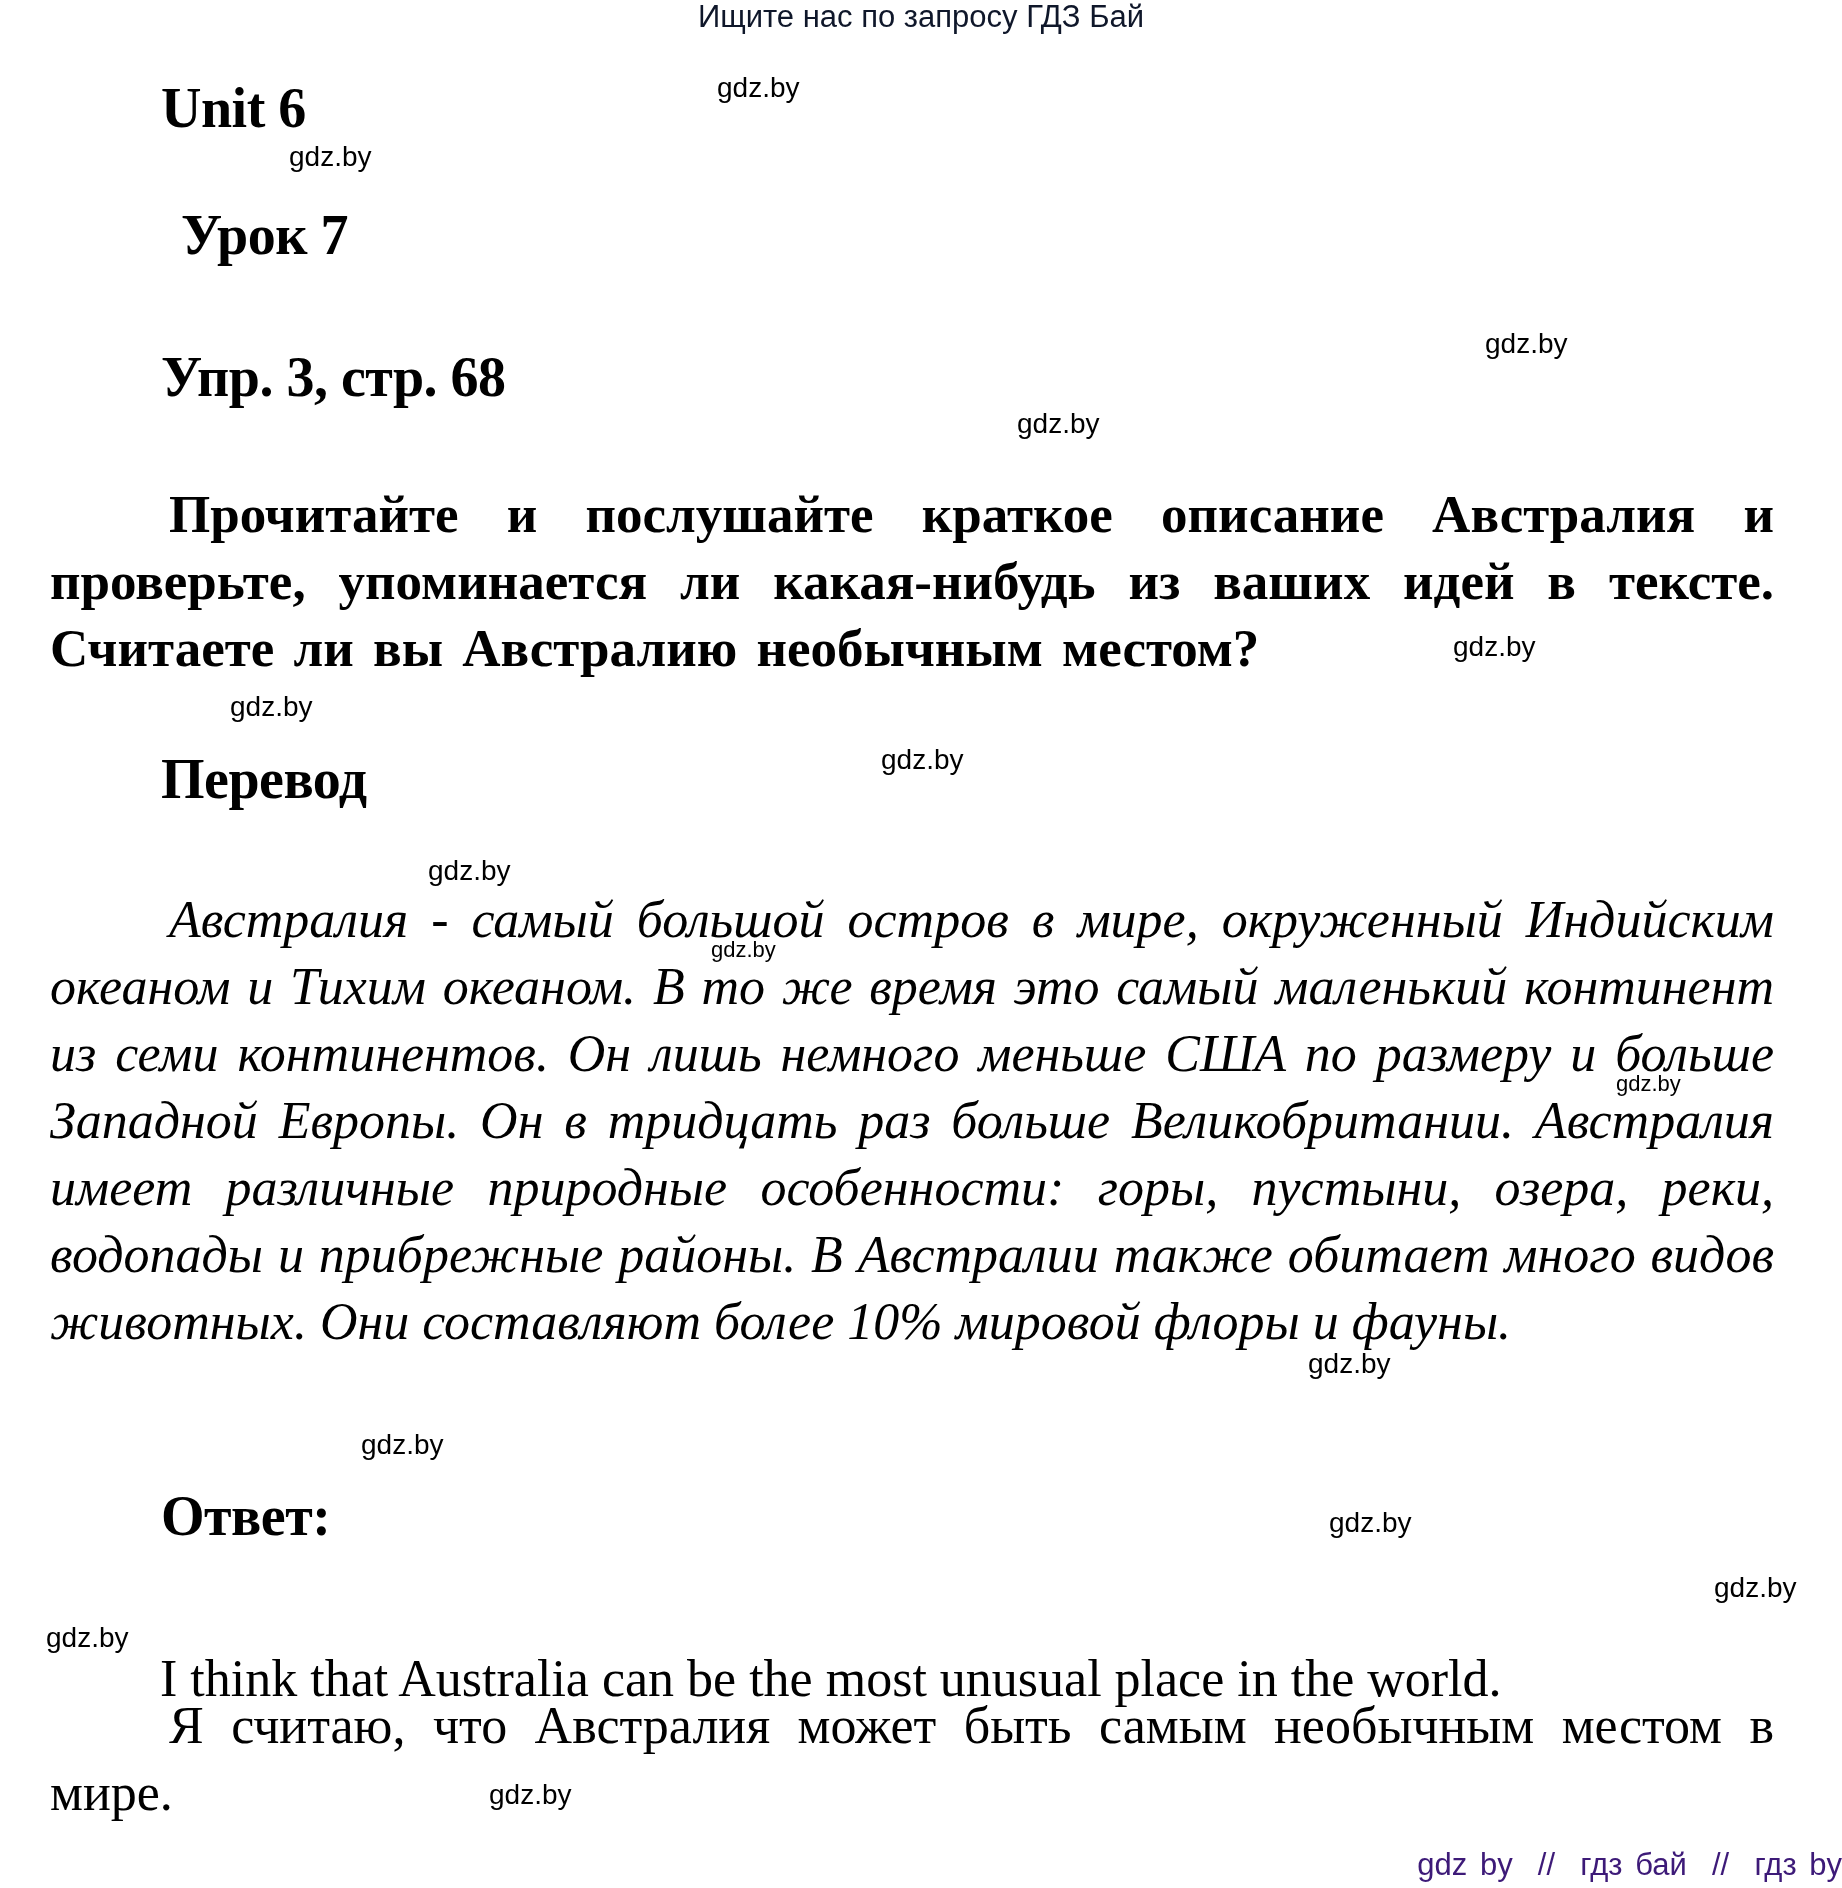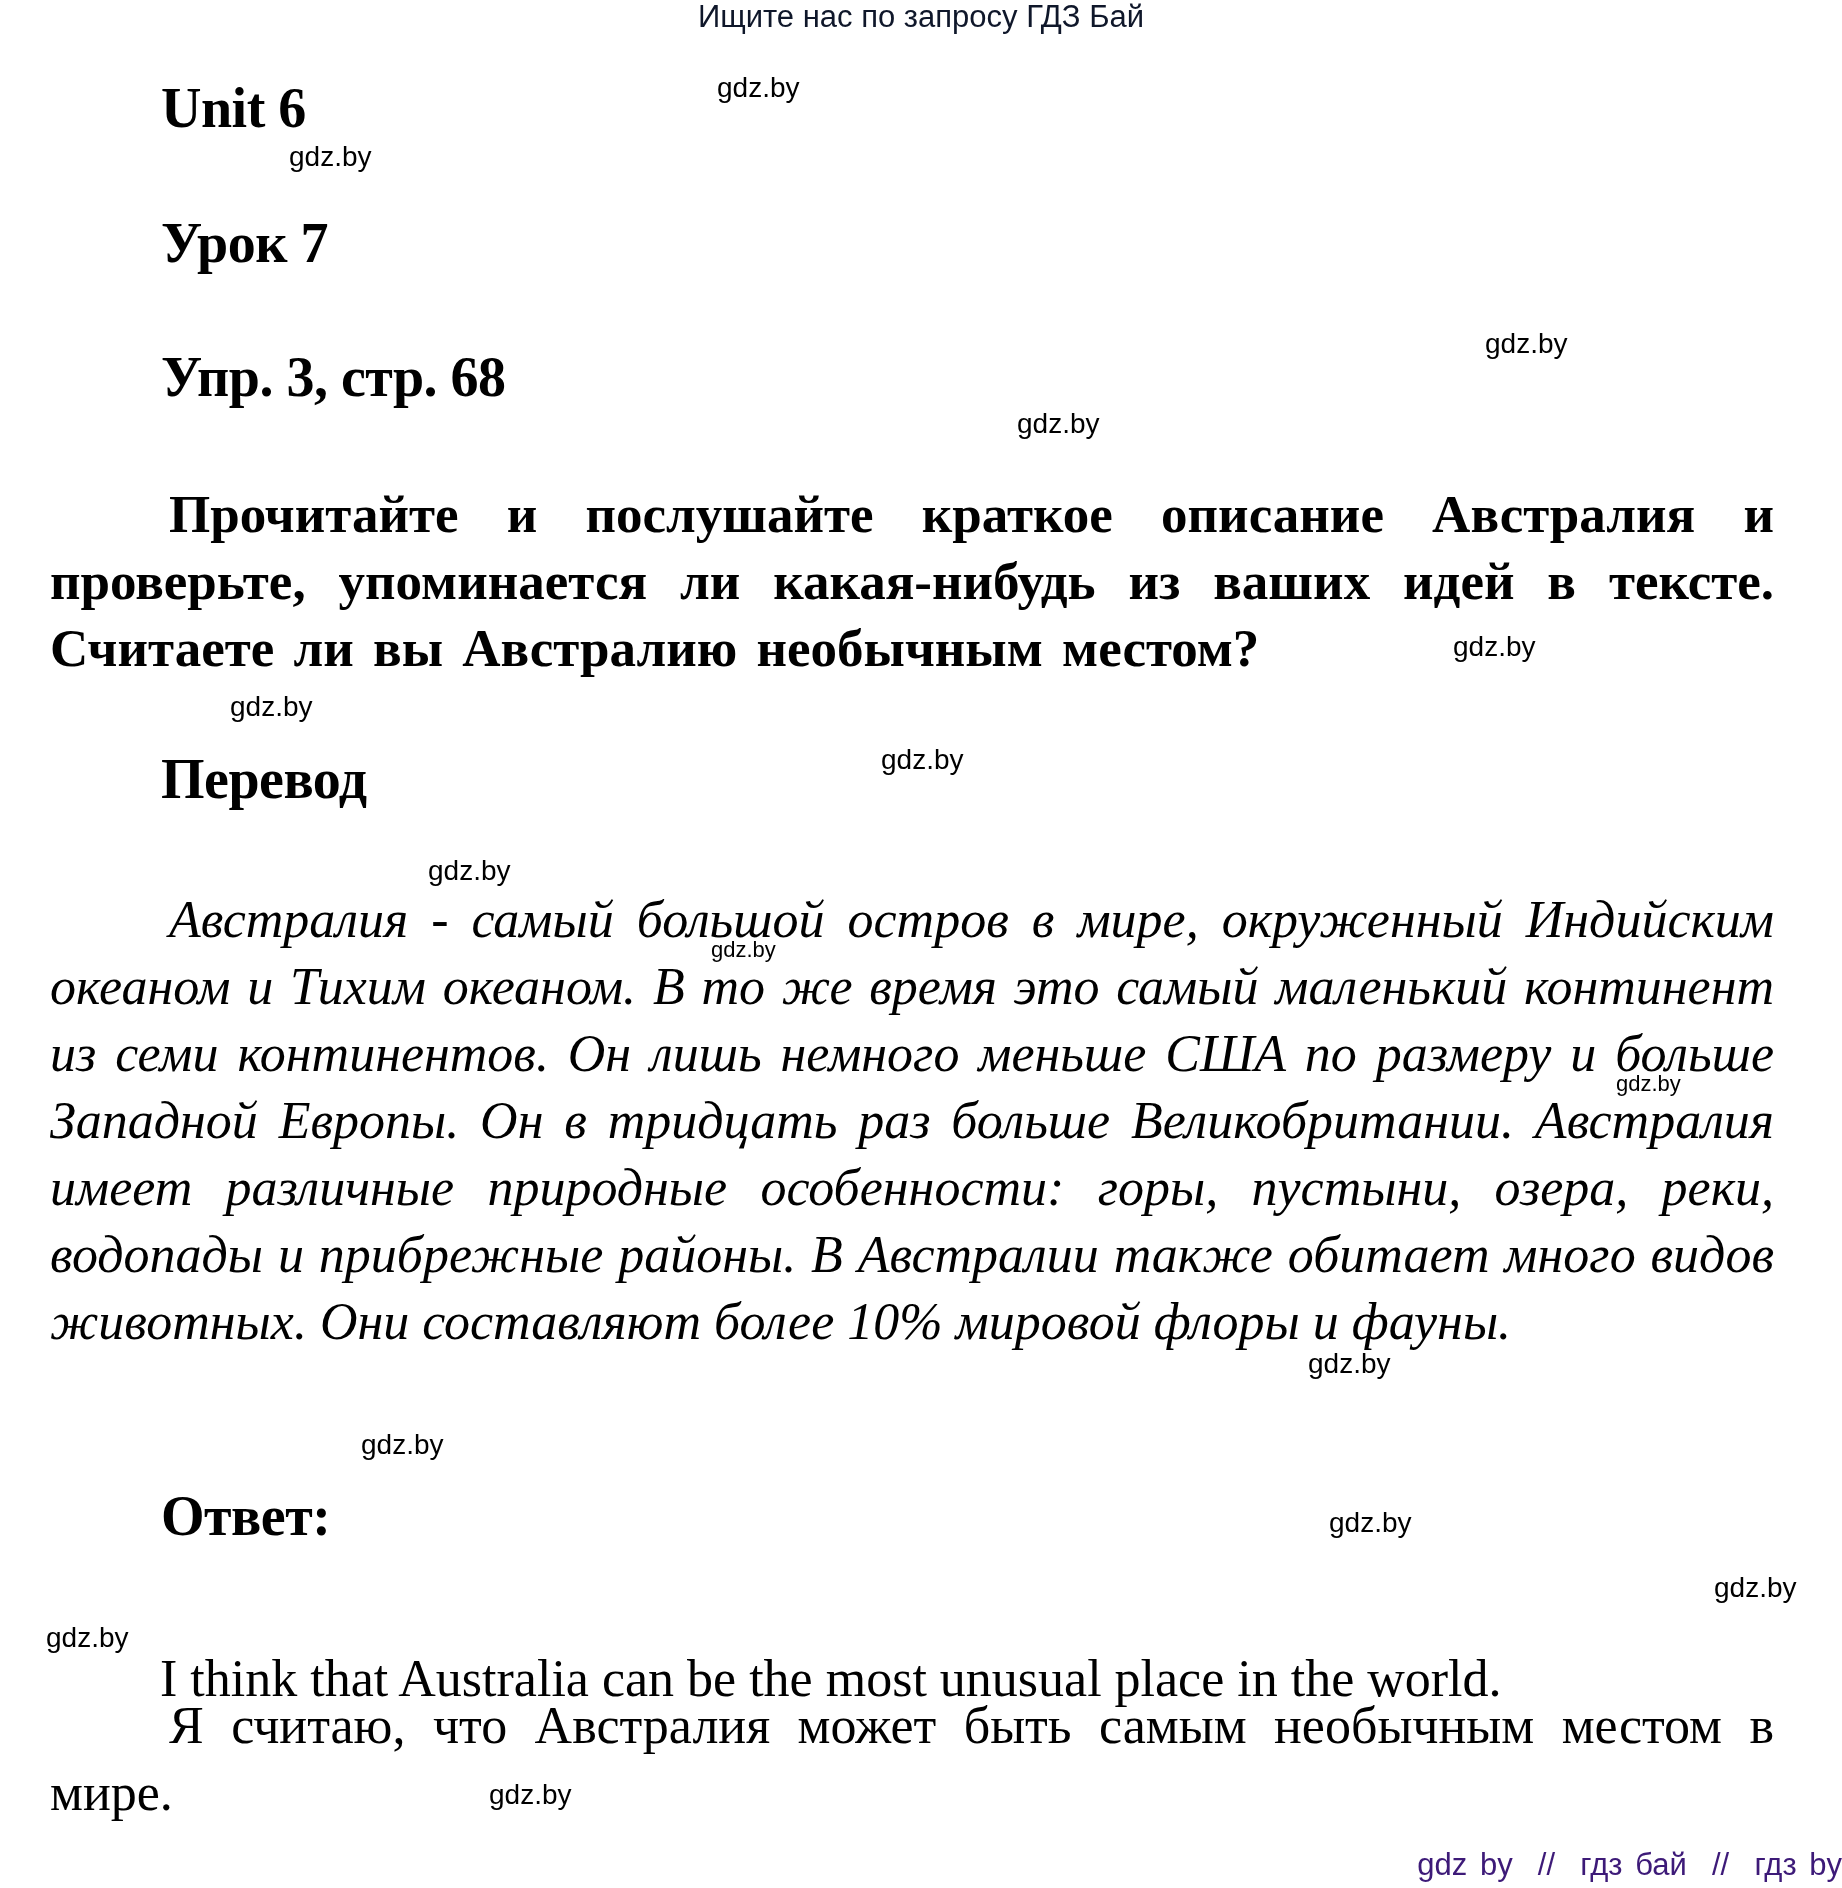--- a/index.html
+++ b/index.html
@@ -33,21 +33,21 @@
     color: #000; font-size: 28px; line-height: 30px; white-space: nowrap;
   }
   .wm.small { font-size: 22px; line-height: 24px; }
 </style>
 </head>
 <body>
 
 <div class="banner">Ищите нас по запросу ГДЗ Бай</div>
 
 <div class="heading serif" style="top:76px;">Unit 6</div>
-<div class="heading serif" style="top:211px;">Урок 7</div>
+<div class="heading serif" style="top:203px;margin-left:20px;">Урок 7</div>
 <div class="heading serif" style="top:345px;">Упр. 3, стр. 68</div>
 
 <div class="para task serif">
   <p>Прочитайте и послушайте краткое описание Австралия и проверьте, упоминается ли какая-нибудь из ваших идей в тексте. Считаете ли вы Австралию необычным местом?</p>
 </div>
 
 <div class="heading serif" style="top:747px;">Перевод</div>
 
 <div class="para body-text serif">
   <p>Австралия - самый большой остров в мире, окруженный Индийским океаном и Тихим океаном. В то же время это самый маленький континент из семи континентов. Он лишь немного меньше США по размеру и больше Западной Европы. Он в тридцать раз больше Великобритании. Австралия имеет различные природные особенности: горы, пустыни, озера, реки, водопады и прибрежные районы. В Австралии также обитает много видов животных. Они составляют более 10% мировой флоры и фауны.</p>

